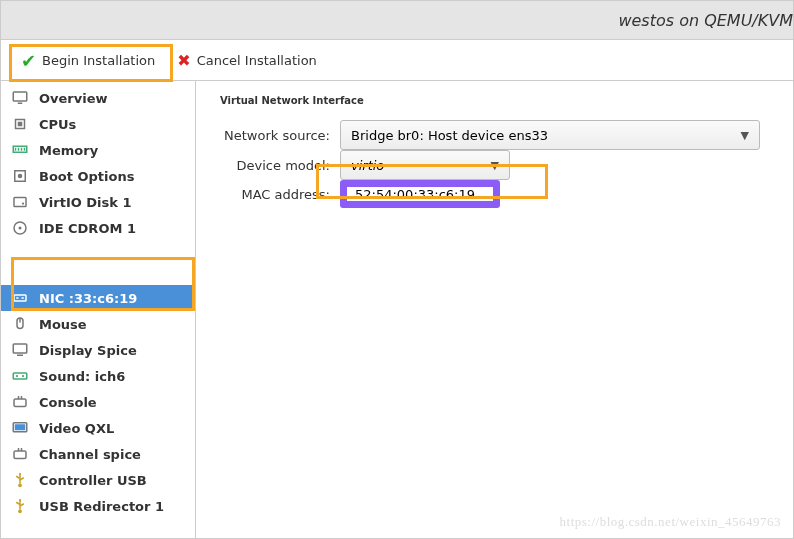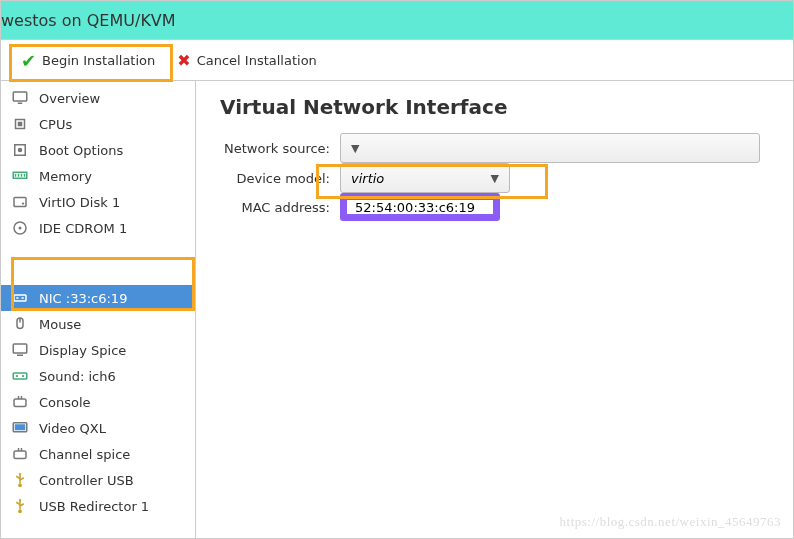--- a/index.html
+++ b/index.html
@@ -1,29 +1,29 @@
 <!DOCTYPE html>
 <html><head>
 <meta charset="utf-8">
 <style>
 * { box-sizing: border-box; margin: 0; padding: 0; font-family: "DejaVu Sans", "Liberation Sans", sans-serif; }
 body { background: #fff; width: 794px; height: 539px; overflow: hidden; position: relative; border: 1px solid #ccc; }
-.titlebar { height: 38px; display: flex; align-items: center; justify-content: flex-start; background: #5eead4; font-size: 16px; color: #333; }
+.titlebar { height: 38px; display: flex; align-items: center; justify-content: flex-end; background: #e5e5e5; font-size: 16px; color: #333; font-style: italic; }
 .toolbar { height: 40px; display: flex; align-items: center; padding: 0 10px; gap: 2px; }
 .toolbar-sep { height: 1px; background: #ccc; margin: 0; }
 .tool-btn { display: flex; align-items: center; padding: 4px 10px; font-size: 13px; color: #333; cursor: pointer; gap: 6px; border-radius: 3px; }
 .checkmark { color: #27ae27; font-size: 18px; font-weight: bold; }
 .xmark { color: #d22; font-size: 16px; font-weight: bold; }
 .content { display: flex; height: calc(100% - 80px); }
 .sidebar { width: 195px; border-right: 1px solid #ccc; background: #fff; overflow-y: auto; padding: 4px 0; }
-.sidebar-item { display: flex; align-items: center; height: 26px; padding: 0 8px; font-size: 13px; color: #333; cursor: pointer; gap: 8px; }
+.sidebar-item { display: flex; align-items: center; height: 26px; padding: 0 8px; font-size: 13px; color: #333; cursor: pointer; gap: 8px; font-weight: bold; }
 .sidebar-item.selected { background: #4a90d9; color: #fff; margin-top: 44px; }
 .sidebar-item .icon-slot { width: 22px; display: flex; justify-content: center; }
 .main { flex: 1; padding: 14px 24px; }
-.panel-title { font-size: 20px; font-weight: bold; color: #333; margin-bottom: 14px; }
+.panel-title { font-size: 10px; font-weight: bold; color: #333; margin-bottom: 14px; }
 .form-row { display: flex; align-items: center; margin-bottom: 0; }
 .form-label { width: 120px; text-align: right; font-size: 13px; color: #333; padding-right: 10px; }
 .dropdown { flex: 1; max-width: 420px; height: 30px; border: 1px solid #bbb; border-radius: 3px; background: linear-gradient(#fafafa,#ededed); display: flex; align-items: center; justify-content: space-between; padding: 0 10px; font-size: 13px; cursor: pointer; }
 .dropdown .arrow { font-size: 11px; color: #555; }
 .dropdown.small { max-width: 170px; font-style: italic; }
 .textinput { width: 160px; height: 28px; border: 7px solid #8b5cf6; border-radius: 3px; padding: 0 8px; font-size: 13px; background: #fff; }
 .highlight-box { position: absolute; border: 3px solid #f5a623; pointer-events: none; z-index: 10; }
 .hl-begin { left: 8px; top: 43px; width: 164px; height: 38px; }
 .hl-sidebar { left: 10px; top: 256px; width: 184px; height: 54px; }
 .hl-device { left: 315px; top: 163px; width: 232px; height: 35px; }
@@ -66,41 +66,41 @@
           <svg width="18" height="18" viewBox="0 0 24 24">
             <rect x="6" y="6" width="12" height="12" fill="none" stroke="#777" stroke-width="2"></rect>
             <rect x="9" y="9" width="6" height="6" fill="#777"></rect>
           </svg>
         </span>
         <span>CPUs</span>
       </div>
       <div class="sidebar-item">
         <span class="icon-slot">
           <svg width="18" height="18" viewBox="0 0 24 24">
-            <rect x="5" y="5" width="14" height="14" fill="none" stroke="#777" stroke-width="2"></rect>
-            <circle cx="12" cy="12" r="3" fill="#777"></circle>
-          </svg>
-        </span>
-        <span>Boot Options</span>
-      </div>
-      <div class="sidebar-item">
-        <span class="icon-slot">
-          <svg width="18" height="18" viewBox="0 0 24 24">
             <rect x="3" y="7" width="18" height="8" fill="none" stroke="#4a7" stroke-width="2"></rect>
             <rect x="5" y="9" width="2" height="4" fill="#4a7"></rect>
             <rect x="9" y="9" width="2" height="4" fill="#4a7"></rect>
             <rect x="13" y="9" width="2" height="4" fill="#4a7"></rect>
             <rect x="17" y="9" width="2" height="4" fill="#4a7"></rect>
           </svg>
         </span>
         <span>Memory</span>
       </div>
       <div class="sidebar-item">
         <span class="icon-slot">
           <svg width="18" height="18" viewBox="0 0 24 24">
+            <rect x="5" y="5" width="14" height="14" fill="none" stroke="#777" stroke-width="2"></rect>
+            <circle cx="12" cy="12" r="3" fill="#777"></circle>
+          </svg>
+        </span>
+        <span>Boot Options</span>
+      </div>
+      <div class="sidebar-item">
+        <span class="icon-slot">
+          <svg width="18" height="18" viewBox="0 0 24 24">
             <rect x="4" y="6" width="16" height="12" rx="1" fill="none" stroke="#777" stroke-width="2"></rect>
             <circle cx="16" cy="14" r="1.5" fill="#777"></circle>
           </svg>
         </span>
         <span>VirtIO Disk 1</span>
       </div>
       <div class="sidebar-item">
         <span class="icon-slot">
           <svg width="18" height="18" viewBox="0 0 24 24">
             <circle cx="12" cy="12" r="8" fill="none" stroke="#777" stroke-width="2"></circle>
@@ -195,20 +195,21 @@
           </svg>
         </span>
         <span>USB Redirector 1</span>
       </div>
     </div>
   <div class="main">
     <div class="panel-title">Virtual Network Interface</div>
     <div class="form-row">
       <div class="form-label">Network source:</div>
       <div class="dropdown">
+        <span>Bridge br0: Host device ens33</span>
         <span class="arrow">▼</span>
       </div>
     </div>
     <div class="form-row">
       <div class="form-label">Device model:</div>
       <div class="dropdown small">
         <span>virtio</span>
         <span class="arrow">▼</span>
       </div>
     </div>

